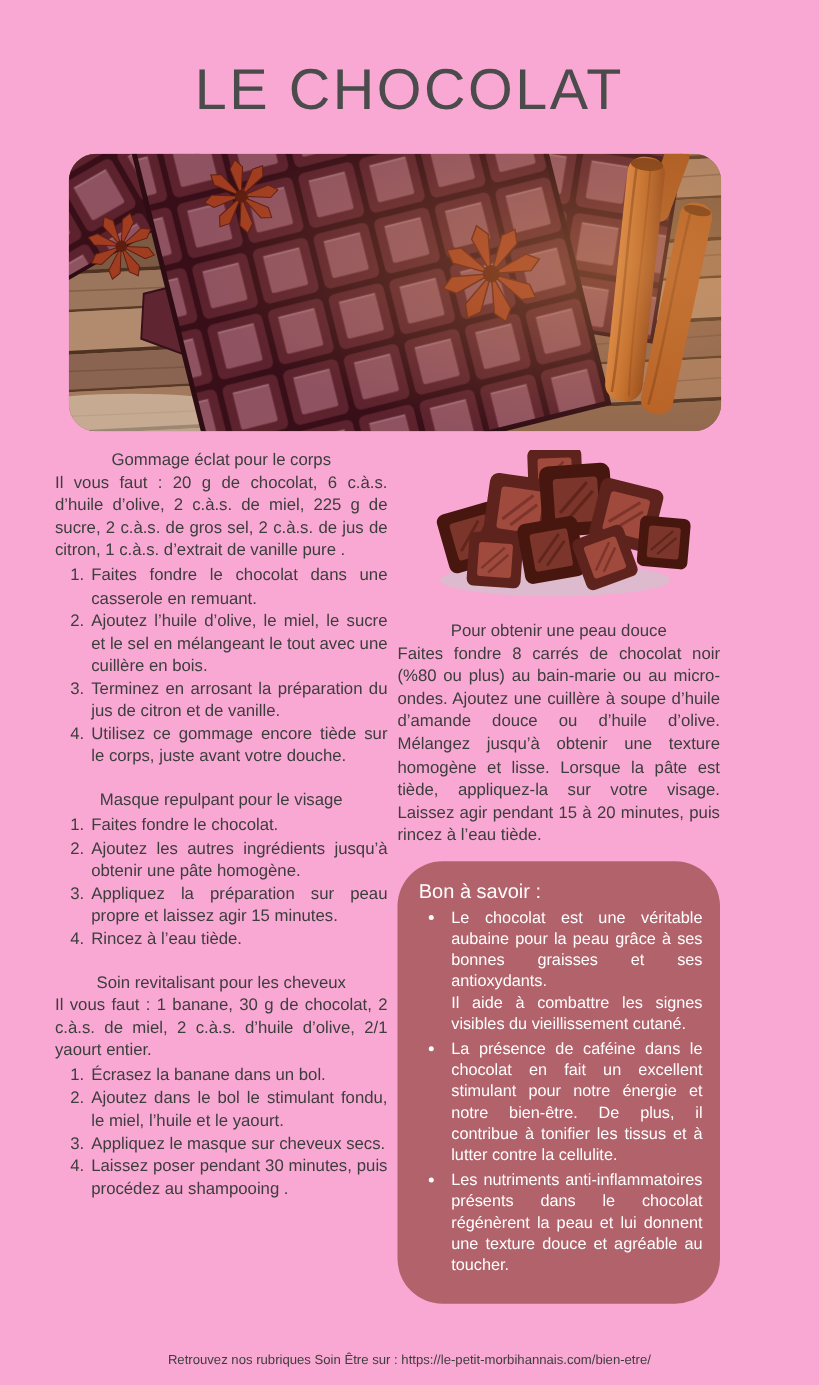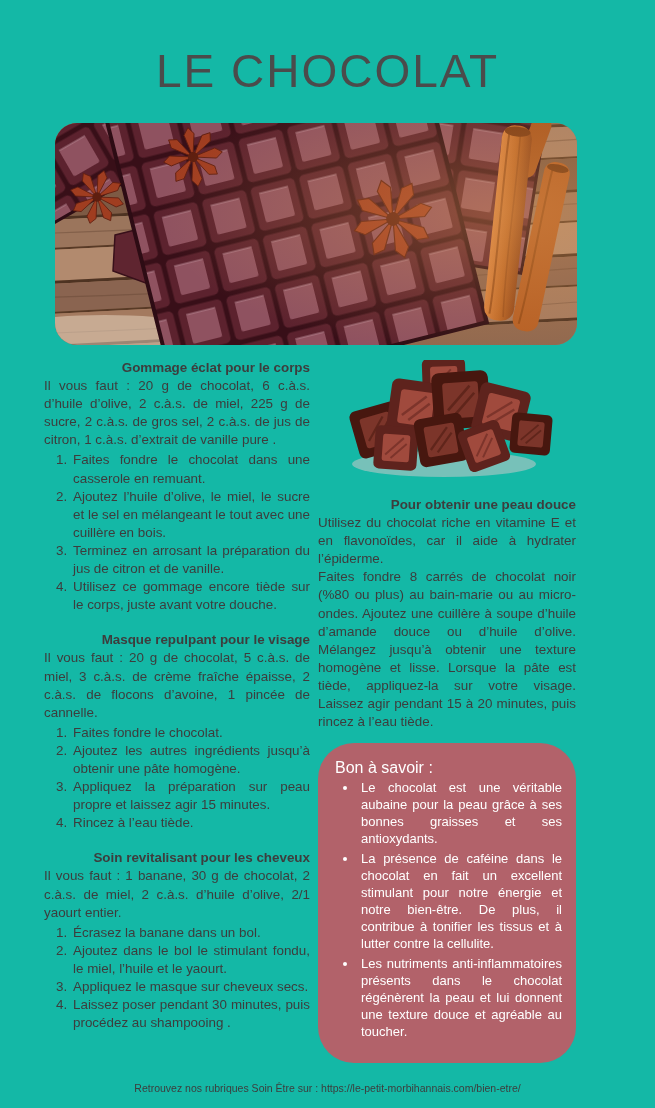--- a/index.html
+++ b/index.html
@@ -1,18 +1,18 @@
 <!DOCTYPE html>
 <html><head>
 <meta charset="utf-8">
 <style>
   html,body { margin:0; padding:0; background:#ffffff; }
   .page {
     position:relative; width:655px; height:1108px; margin:0 auto;
-    background:#14b8a6; overflow:hidden;
+    background:#f9a8d4; overflow:hidden;
     font-family:"Liberation Sans", sans-serif; color:#3d3d3d;
   }
   .page-title {
     position:absolute; top:44px; left:0; right:0;
     text-align:center; font-size:46px; font-weight:400;
     letter-spacing:2px; color:#4b4b4b; margin:0;
   }
   .hero {
     position:absolute; left:55px; top:123px; width:522px; height:222px;
     border-radius:22px; overflow:hidden; line-height:0;
@@ -20,21 +20,21 @@
   .col-left {
     position:absolute; left:44px; top:359px; width:266px;
     font-size:13.4px; line-height:1.35; text-align:justify;
   }
   .col-right {
     position:absolute; left:318px; top:356px; width:258px;
     font-size:13.4px; line-height:1.35; text-align:justify;
   }
   .section { margin-bottom:17px; }
   .section h2, .col-right h2 {
-    font-size:13.4px; font-weight:700; margin:0; text-align:right;
+    font-size:13.4px; font-weight:400; margin:0; text-align:center;
   }
   .section p, .col-right p { margin:0; }
   .section ol { margin:2px 0 0 0; padding-left:27px; }
   .section ol li { padding-left:2px; margin:0; }
   .side-img { margin:4px 0 8px 8px; line-height:0; }
   .skin-para2 { margin-top:0; }
   .infobox {
     margin-top:12px; background:#b2626a; color:#ffffff;
     border-radius:36px; padding:15px 14px 20px 17px;
     font-size:13px; line-height:1.31;
@@ -161,21 +161,20 @@
       <ol>
         <li>Faites fondre le chocolat dans une casserole en remuant.</li>
         <li>Ajoutez l’huile d’olive, le miel, le sucre et le sel en mélangeant le tout avec une cuillère en bois.</li>
         <li>Terminez en arrosant la préparation du jus de citron et de vanille.</li>
         <li>Utilisez ce gommage encore tiède sur le corps, juste avant votre douche.</li>
       </ol>
     </div>
 
     <div class="section">
       <h2>Masque repulpant pour le visage</h2>
-      <p>Il vous faut : 20 g de chocolat, 5 c.à.s. de miel, 3 c.à.s. de crème fraîche épaisse, 2 c.à.s. de flocons d’avoine, 1 pincée de cannelle.</p>
       <ol>
         <li>Faites fondre le chocolat.</li>
         <li>Ajoutez les autres ingrédients jusqu’à obtenir une pâte homogène.</li>
         <li>Appliquez la préparation sur peau propre et laissez agir 15 minutes.</li>
         <li>Rincez à l’eau tiède.</li>
       </ol>
     </div>
 
     <div class="section">
       <h2>Soin revitalisant pour les cheveux</h2>
@@ -213,28 +212,28 @@
         <use href="#pB" transform="translate(135,40) rotate(-4) scale(1.05)"></use>
         <use href="#pA" transform="translate(175,52) rotate(14) scale(0.95)"></use>
         <use href="#pB" transform="translate(205,74) rotate(5) scale(0.75)"></use>
         <use href="#pA" transform="translate(70,88) rotate(4) scale(0.8)"></use>
         <use href="#pB" transform="translate(115,80) rotate(-10) scale(0.9)"></use>
         <use href="#pA" transform="translate(158,86) rotate(-20) scale(0.8)"></use>
       </svg>
     </div>
 
     <h2>Pour obtenir une peau douce</h2>
-    <p>Utilisez du chocolat riche en vitamine E et en flavonoïdes, car il aide à hydrater l’épiderme.</p>
     <p class="skin-para2">Faites fondre 8 carrés de chocolat noir (%80 ou plus) au bain-marie ou au micro-ondes. Ajoutez une cuillère à soupe d’huile d’amande douce ou d’huile d’olive. Mélangez jusqu’à obtenir une texture homogène et lisse. Lorsque la pâte est tiède, appliquez-la sur votre visage. Laissez agir pendant 15 à 20 minutes, puis rincez à l’eau tiède.</p>
 
     <div class="infobox" style="background-color: rgb(178, 98, 106);">
       <p class="infobox-title">Bon à savoir :</p>
       <ul>
         <li>
           <div>Le chocolat est une véritable aubaine pour la peau grâce à ses bonnes graisses et ses antioxydants.</div>
+          <div>Il aide à combattre les signes visibles du vieillissement cutané.</div>
         </li>
         <li>
           <div>La présence de caféine dans le chocolat en fait un excellent stimulant pour notre énergie et notre bien-être. De plus, il contribue à tonifier les tissus et à lutter contre la cellulite.</div>
         </li>
         <li>
           <div>Les nutriments anti-inflammatoires présents dans le chocolat régénèrent la peau et lui donnent une texture douce et agréable au toucher.</div>
         </li>
       </ul>
     </div>
 

